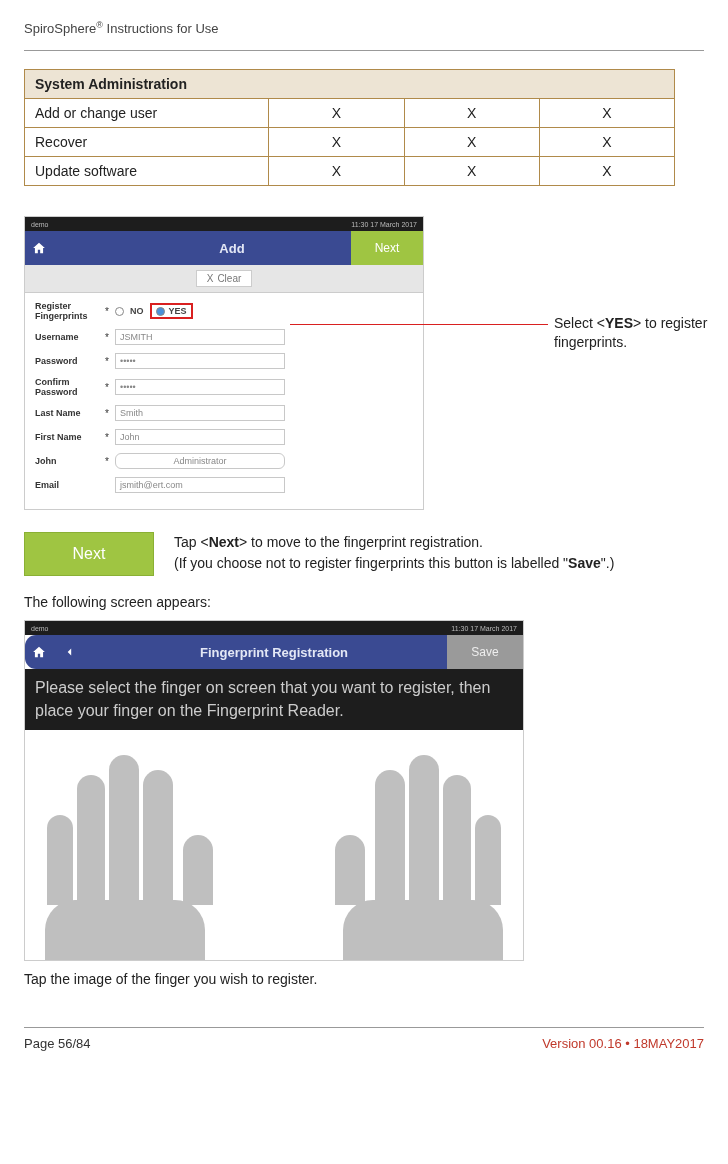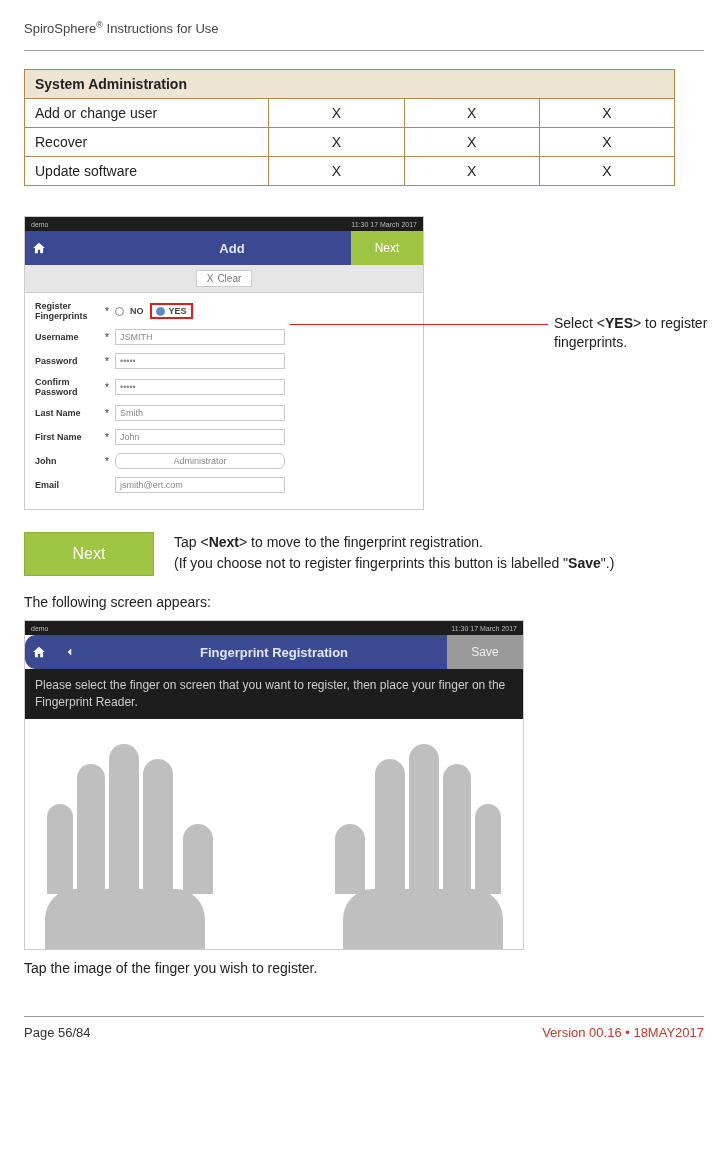--- a/index.html
+++ b/index.html
@@ -104,21 +104,21 @@
     .screenshot2-wrap {
       width: 500px; border:1px solid #ccc; margin-bottom:10px;
     }
     .ss2-topbar {
       background:#3a4a92; height:34px; display:flex; align-items:center; position:relative; color:#fff;border-radius:11px;
     }
     .ss2-back { width:34px; display:flex; align-items:center; justify-content:center;}
     .ss2-title { position:absolute; left:0; right:0; text-align:center; font-size:13px; font-weight:bold; color:#e3e7f5;}
     .ss2-save { position:absolute; right:0; top:0; bottom:0; background:#9a9a9a; color:#eee; width:76px; display:flex; align-items:center; justify-content:center; font-size:12px;}
     .ss2-instr {
-      background:#1d1d1d; color:#ccc; font-size:12px; padding:8px 10px; line-height:1.4;
+      background:#1d1d1d; color:#ccc; font-size:16px; padding:8px 10px; line-height:1.4;
     }
     .hands-area { background:#fff; height:230px; position:relative; overflow:hidden; }
     .hand { position:absolute; bottom:0; }
     .hand.left { left:20px; }
     .hand.right { right:20px; }
     .finger {
       display:inline-block; background:#bfbfbf; border-radius:20px 20px 0 0; margin:0 2px; vertical-align:bottom;
     }
     .palm { background:#bfbfbf; height:60px; border-radius:30px 30px 0 0; margin-top:-5px;}
     .tap-text { font-size:14px; margin-top:8px; margin-bottom: 40px; }

